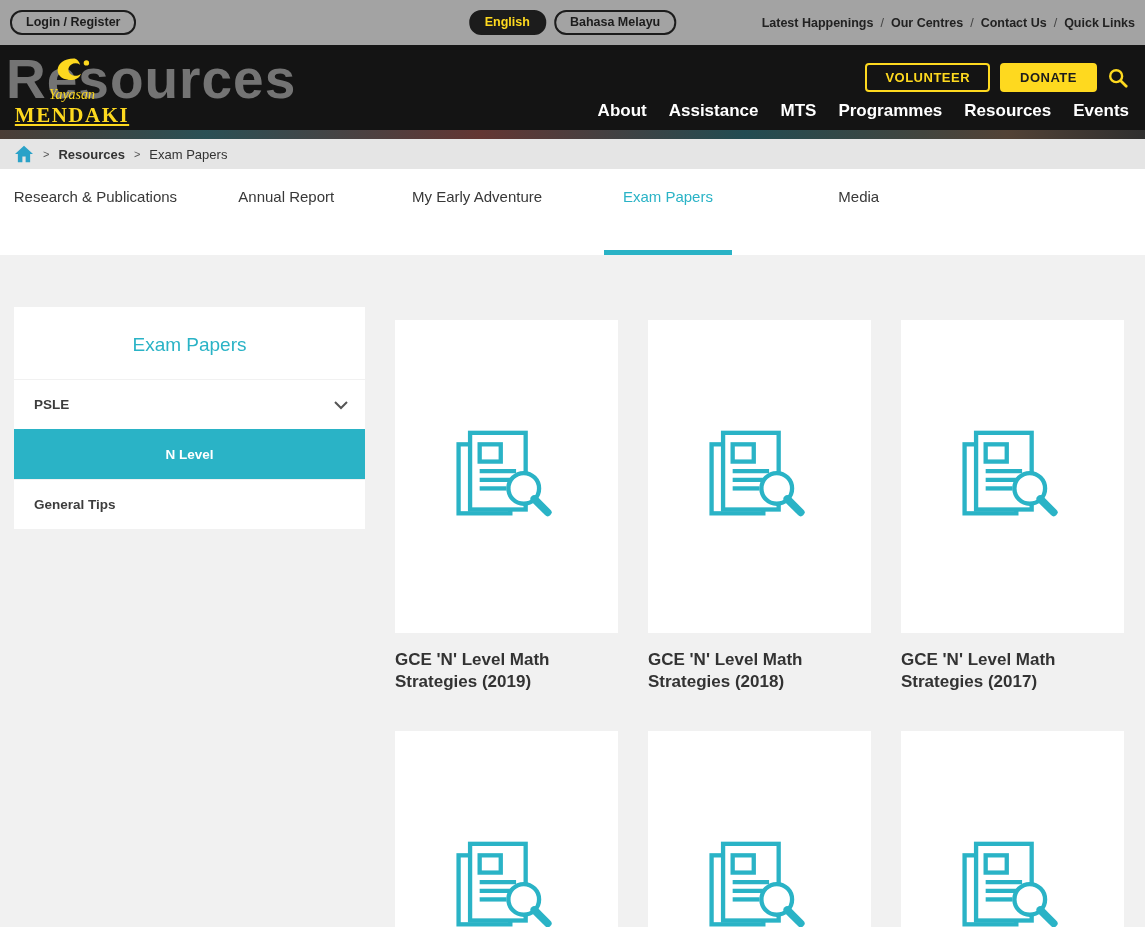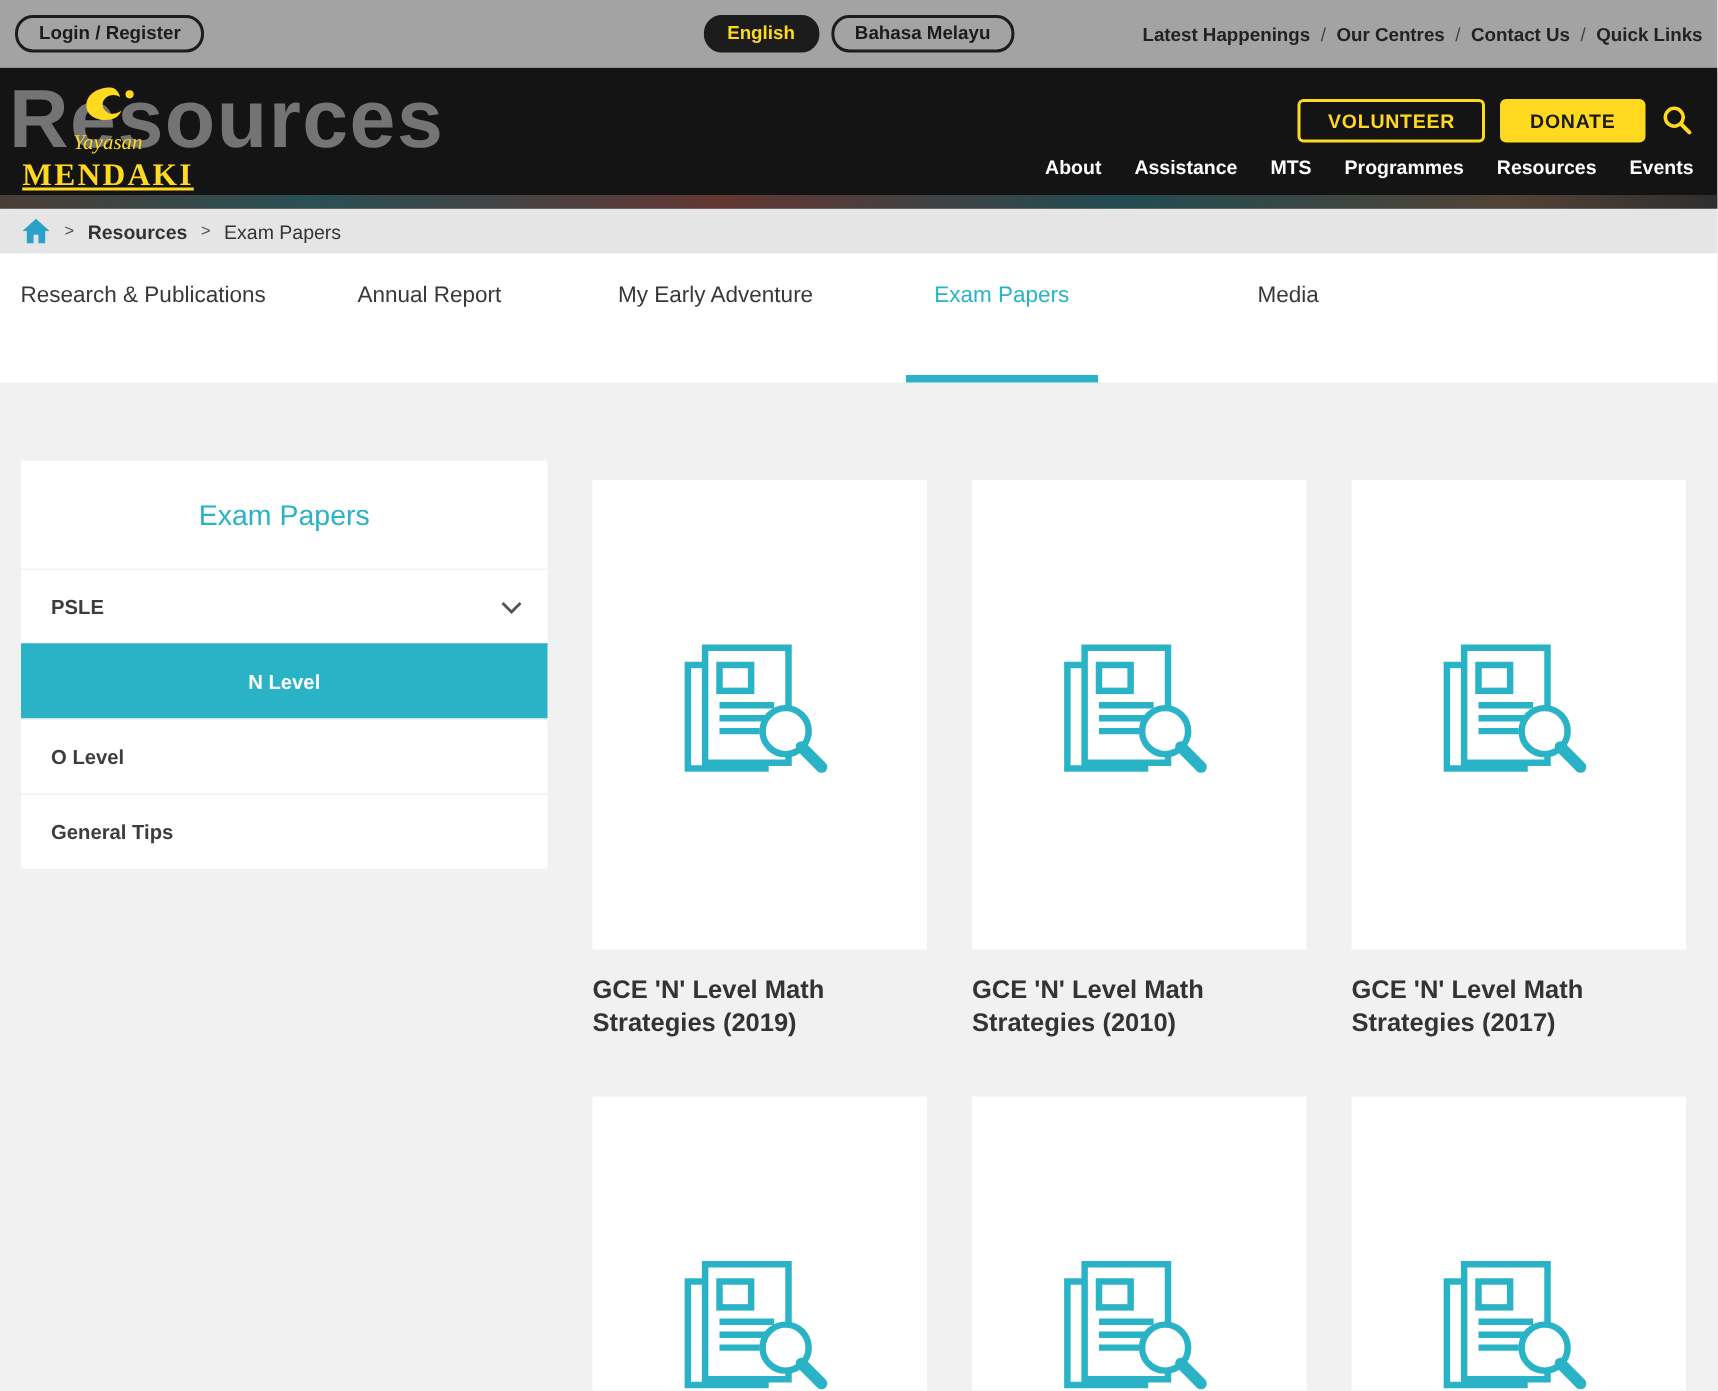--- a/index.html
+++ b/index.html
@@ -24,21 +24,21 @@
      background:linear-gradient(90deg,#54443c,#2e5a60 18%,#713c38 42%,#24555c 65%,#5d4a3c 88%,#333); opacity:.85; }
   .logo { position:relative; z-index:2; display:flex; flex-direction:column; align-items:center; color:#fed91f; cursor:pointer; width:112px; }
   .logo-yayasan { font-family:"Liberation Serif", serif; font-style:italic; font-size:14px; margin-top:-3px; }
   .logo-mendaki { font-family:"Liberation Serif", serif; font-size:21px; letter-spacing:1.5px; font-weight:700;text-decoration:underline; }
   .header-right { margin-left:auto; display:flex; flex-direction:column; align-items:flex-end; gap:9px; position:relative; z-index:2; }
   .cta-row { display:flex; align-items:center; gap:10px; }
   .cta { font-family:inherit; font-size:13px; font-weight:700; padding:5px 18px; border-radius:4px; cursor:pointer; letter-spacing:.5px; }
   .cta-outline { background:transparent; border:2px solid #fed91f; color:#fed91f; }
   .cta-solid { background:#fed91f; border:2px solid #fed91f; color:#1c1c1c; }
   .search-btn { cursor:pointer; display:flex; align-items:center; }
-  .main-nav { display:flex; gap:22px; font-size:13px; font-weight:700; color:#fff; }
+  .main-nav { display:flex; gap:22px; font-size:17px; font-weight:700; color:#fff; }
   .main-nav a { cursor:pointer; }
 
   
   .breadcrumb { height:30px; background:#e5e5e5; display:flex; align-items:center; gap:9px; padding:0 14px; font-size:13px; color:#333; }
   .crumb-strong { font-weight:700; cursor:pointer; }
   .crumb-sep { font-size:11px; color:#555; }
   .home-ic { display:flex; align-items:center; cursor:pointer; }
 
   
   .tabs { background:#fff; height:86px; display:grid; grid-template-columns:repeat(6,1fr); }
@@ -155,23 +155,20 @@
       <span class="chev">
         <svg width="16" height="10" viewBox="0 0 16 10">
             <path d="M2 2l6 6 6-6" stroke="#555" stroke-width="2" fill="none"></path>
           </svg>
       </span>
     </div>
     <div class="side-item active">
       <span>N Level</span>
     </div>
     <div class="side-item">
-      <span>O Level</span>
-    </div>
-    <div class="side-item">
       <span>General Tips</span>
     </div>
   </aside>
 
   <div class="cards-area">
 
     <div class="card-cell">
       <div class="card-box">
         <span>
           <svg viewBox="0 0 120 104" width="115" height="100" class="doc-ic">
@@ -200,21 +197,21 @@
                 <rect x="32" y="20" width="22" height="18"></rect>
                 <line x1="32" y1="48" x2="70" y2="48"></line>
                 <line x1="32" y1="57" x2="70" y2="57"></line>
                 <line x1="32" y1="66" x2="60" y2="66"></line>
                 <circle cx="78" cy="66" r="16" fill="#fff"></circle>
                 <line x1="89" y1="77" x2="103" y2="91" stroke-width="8" stroke-linecap="round"></line>
               </g>
             </svg>
         </span>
       </div>
-      <div class="card-title">GCE 'N' Level Math Strategies (2010)</div>
+      <div class="card-title">GCE 'N' Level Math Strategies (2018)</div>
     </div>
     <div class="card-cell">
       <div class="card-box">
         <span>
           <svg viewBox="0 0 120 104" width="115" height="100" class="doc-ic">
               <g fill="none" stroke="#2ab3c6" stroke-width="4.5">
                 <rect x="10" y="20" width="54" height="72"></rect>
                 <rect x="22" y="8" width="58" height="80" fill="#fff"></rect>
                 <rect x="32" y="20" width="22" height="18"></rect>
                 <line x1="32" y1="48" x2="70" y2="48"></line>

